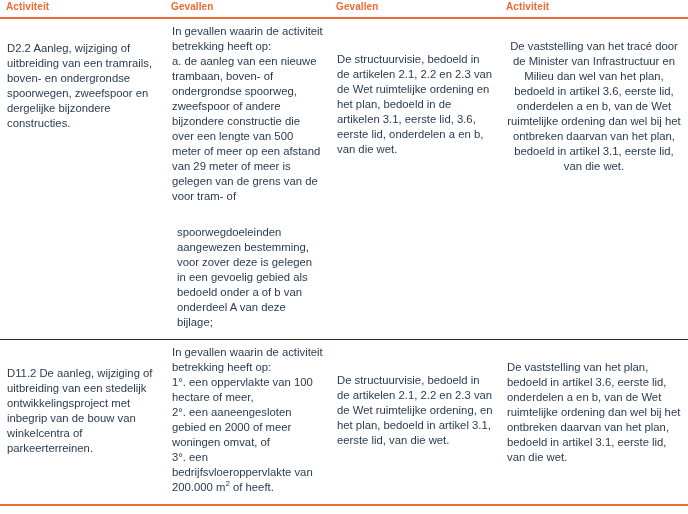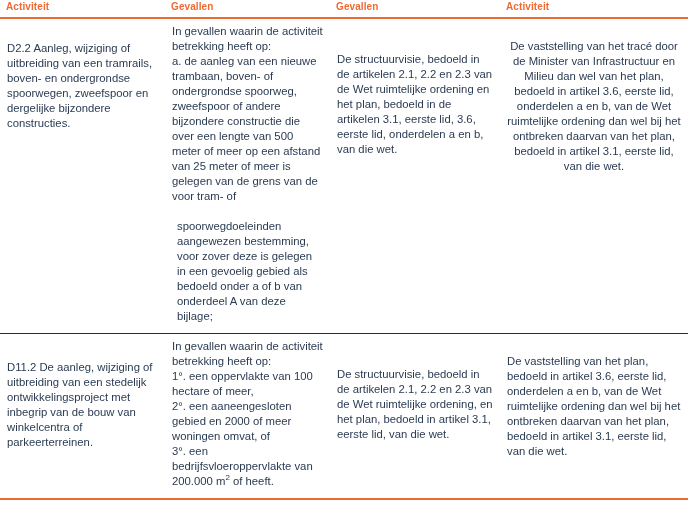--- a/index.html
+++ b/index.html
@@ -48,21 +48,21 @@
     border-bottom: 2.5px solid #ef6a32;
   }
 
   .cell-inner {
     padding: 4px 7px 9px 7px;
   }
   .cell-inner p {
     margin: 0;
   }
   .cell-inner p.spaced {
-    margin-top: 15px;
+    margin-top: 21px;
     padding-left: 5px;
   }
 
   
   .pad-top-1 { padding-top: 22px; }
   .pad-top-2 { padding-top: 5px; }
   .pad-top-3 { padding-top: 33px; }
   .pad-top-4 { padding-top: 20px; text-align: center; }
 
   .pad-top-r2-1 { padding-top: 26px; }
@@ -103,21 +103,21 @@
 
     <tr class="body-row">
       <td>
         <div class="cell-inner pad-top-1">
           <p>D2.2 Aanleg, wijziging of uitbreiding van een tramrails, boven- en ondergrondse spoorwegen, zweefspoor en dergelijke bijzondere constructies.</p>
         </div>
       </td>
       <td>
         <div class="cell-inner pad-top-2">
           <p>In gevallen waarin de activiteit betrekking heeft op:</p>
-          <p>a. de aanleg van een nieuwe trambaan, boven- of ondergrondse spoorweg, zweefspoor of andere bijzondere constructie die over een lengte van 500 meter of meer op een afstand van 25 meter of meer is gelegen van de grens van de voor tram- of</p>
+          <p>a. de aanleg van een nieuwe trambaan, boven- of ondergrondse spoorweg, zweefspoor of andere bijzondere constructie die over een lengte van 500 meter of meer op een afstand van 29 meter of meer is gelegen van de grens van de voor tram- of</p>
           <p class="spaced">spoorwegdoeleinden aangewezen bestemming, voor zover deze is gelegen in een gevoelig gebied als bedoeld onder a of b van onderdeel A van deze bijlage;</p>
         </div>
       </td>
       <td>
         <div class="cell-inner pad-top-3">
           <p><span>De structuurvisie, bedoeld in de artikelen 2.1, 2.2 en 2.3 van de Wet ruimtelijke ordening en het plan, bedoeld in de artikelen 3.1, eerste lid, 3.6, eerste lid, onderdelen a en b, van die wet.</span></p>
         </div>
       </td>
       <td>
         <div class="cell-inner pad-top-4">

